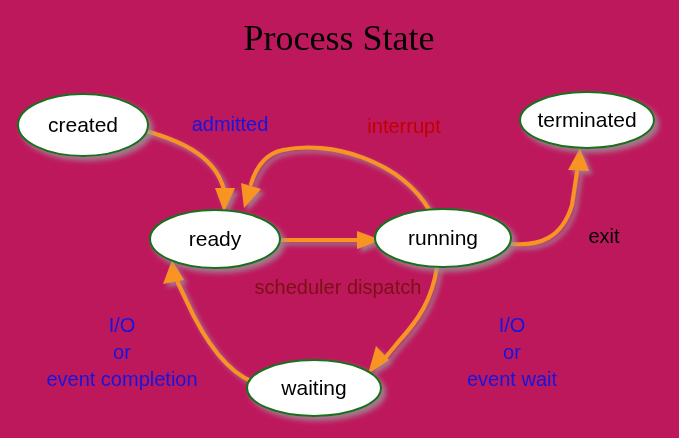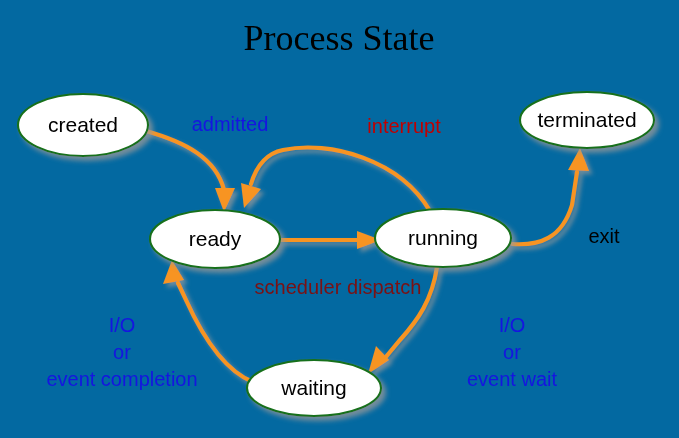--- a/index.html
+++ b/index.html
@@ -8,21 +8,21 @@
     padding: 0;
     background: #ffffff;
   }
   body {
     font-family: "Liberation Sans", sans-serif;
   }
   #diagram-root {
     position: relative;
     width: 679px;
     height: 438px;
-    background: #0369a1;
+    background: #be185d;
     overflow: hidden;
   }
   #diagram-svg {
     position: absolute;
     left: 0;
     top: 0;
     width: 679px;
     height: 438px;
     display: block;
   }

